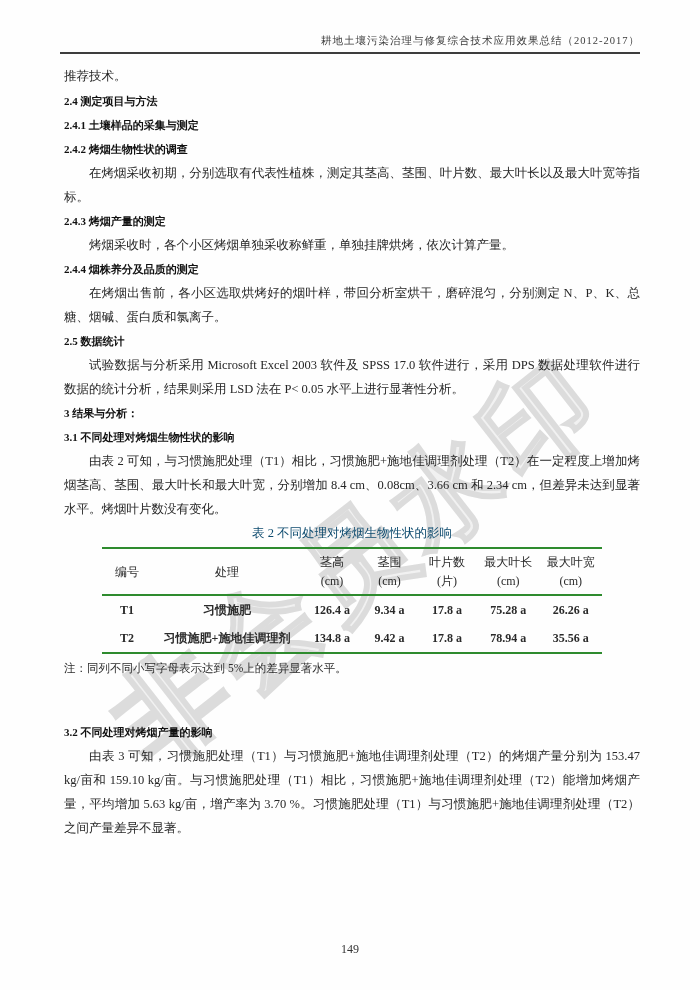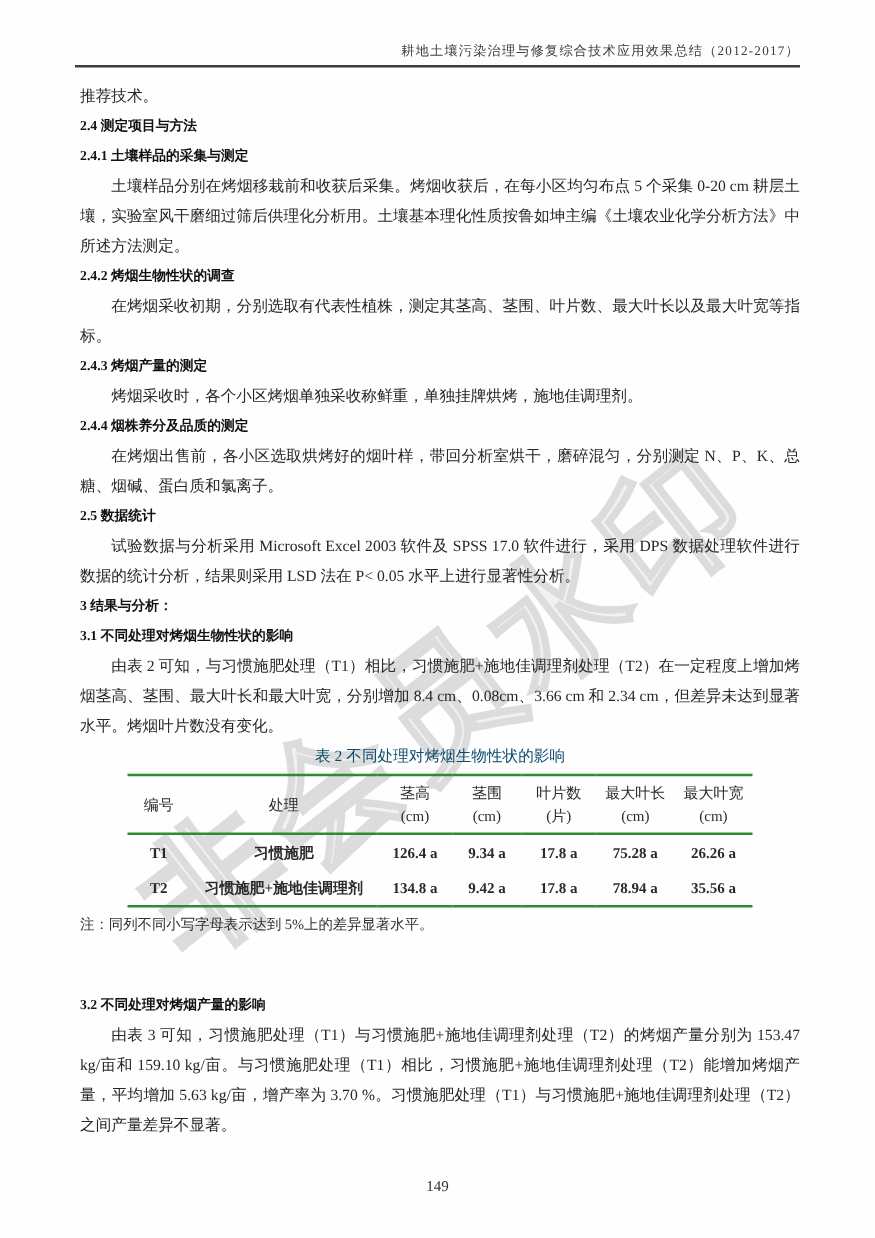--- a/index.html
+++ b/index.html
@@ -50,21 +50,21 @@
   .main{
     position:relative;
     z-index:1;
     margin:0 60px 0 64px;
     padding-top:11px;
     font-size:12.5px;
     line-height:24px;
     text-align:justify;
   }
   .para{ text-indent:2em; margin:0; }
-  .para.no-indent{ text-indent:0; }
+  .para.no-indent{ text-indent:0;font-family:Liberation Mono, monospace; }
   .heading{
     font-weight:bold;
     color:#111;
     font-size:11px;
     margin:0;
     line-height:24px;
     text-indent:0;
   }
   
   .tbl-caption{
@@ -132,27 +132,26 @@
   <div class="watermark">非会员水印</div>
 
   <div class="running-head">耕地土壤污染治理与修复综合技术应用效果总结（2012-2017）</div>
 
   <div class="main">
 
     <p class="para no-indent">推荐技术。</p>
 
     <p class="heading">2.4 测定项目与方法</p>
     <p class="heading">2.4.1 土壤样品的采集与测定</p>
-    <p class="para">土壤样品分别在烤烟移栽前和收获后采集。烤烟收获后，在每小区均匀布点 5 个采集 0-20 cm 耕层土壤，实验室风干磨细过筛后供理化分析用。土壤基本理化性质按鲁如坤主编《土壤农业化学分析方法》中所述方法测定。</p>
 
     <p class="heading">2.4.2 烤烟生物性状的调查</p>
     <p class="para">在烤烟采收初期，分别选取有代表性植株，测定其茎高、茎围、叶片数、最大叶长以及最大叶宽等指标。</p>
 
     <p class="heading">2.4.3 烤烟产量的测定</p>
-    <p class="para">烤烟采收时，各个小区烤烟单独采收称鲜重，单独挂牌烘烤，施地佳调理剂。</p>
+    <p class="para">烤烟采收时，各个小区烤烟单独采收称鲜重，单独挂牌烘烤，依次计算产量。</p>
 
     <p class="heading">2.4.4 烟株养分及品质的测定</p>
     <p class="para">在烤烟出售前，各小区选取烘烤好的烟叶样，带回分析室烘干，磨碎混匀，分别测定 N、P、K、总糖、烟碱、蛋白质和氯离子。</p>
 
     <p class="heading">2.5 数据统计</p>
     <p class="para">试验数据与分析采用 Microsoft Excel 2003 软件及 SPSS 17.0 软件进行，采用 DPS 数据处理软件进行数据的统计分析，结果则采用 LSD 法在 P&lt; 0.05 水平上进行显著性分析。</p>
 
     <p class="heading">3 结果与分析：</p>
     <p class="heading">3.1 不同处理对烤烟生物性状的影响</p>
     <p class="para">由表 2 可知，与习惯施肥处理（T1）相比，习惯施肥+施地佳调理剂处理（T2）在一定程度上增加烤烟茎高、茎围、最大叶长和最大叶宽，分别增加 8.4 cm、0.08cm、3.66 cm 和 2.34 cm，但差异未达到显著水平。烤烟叶片数没有变化。</p>

